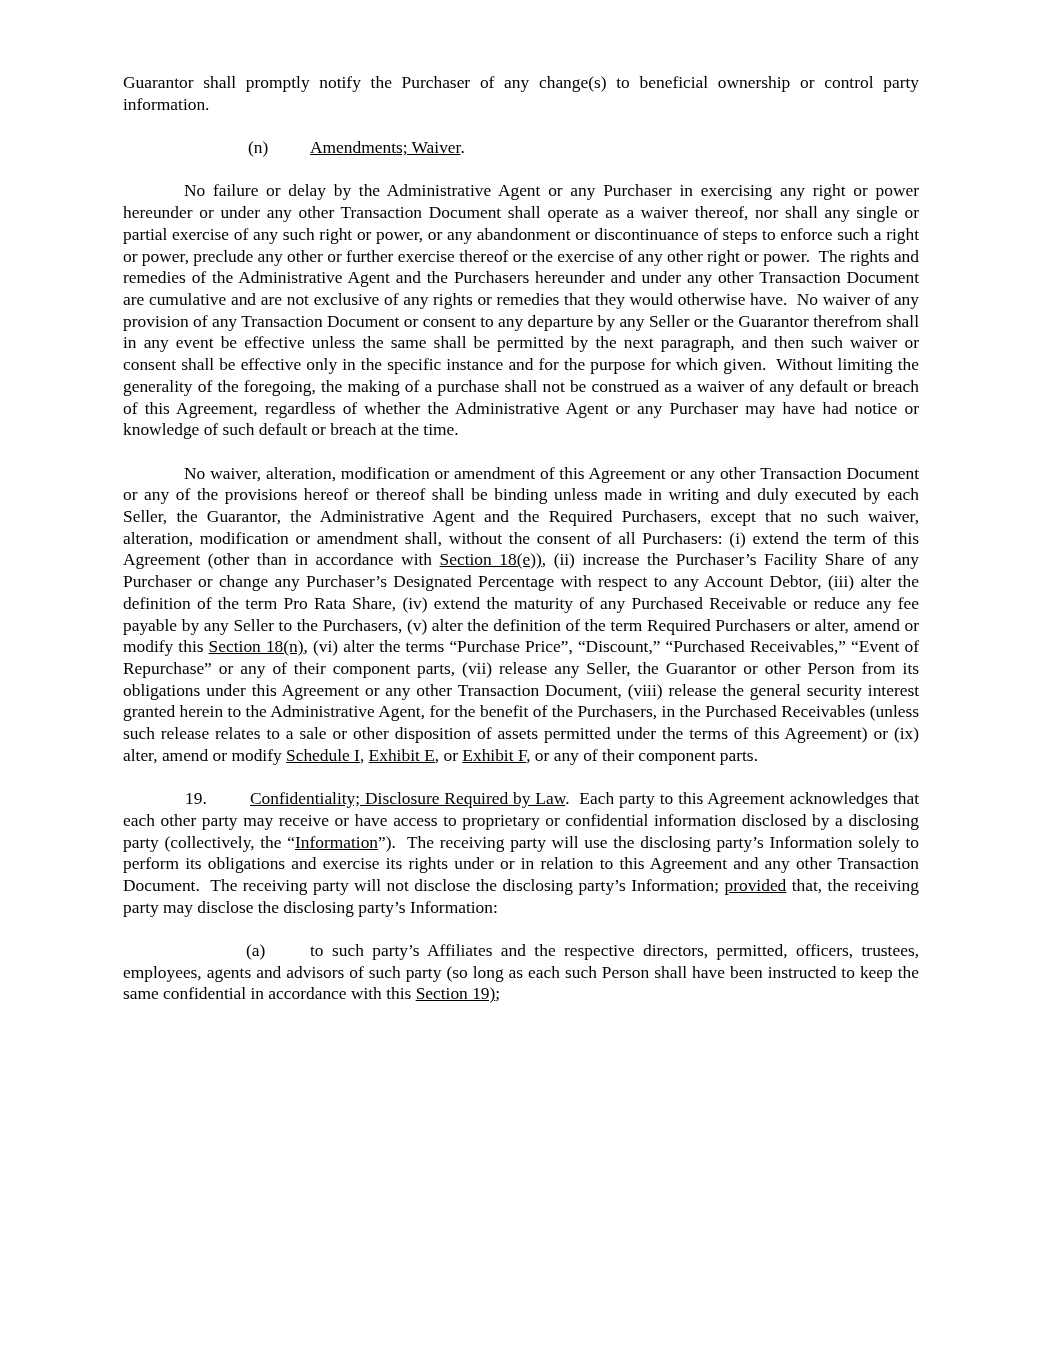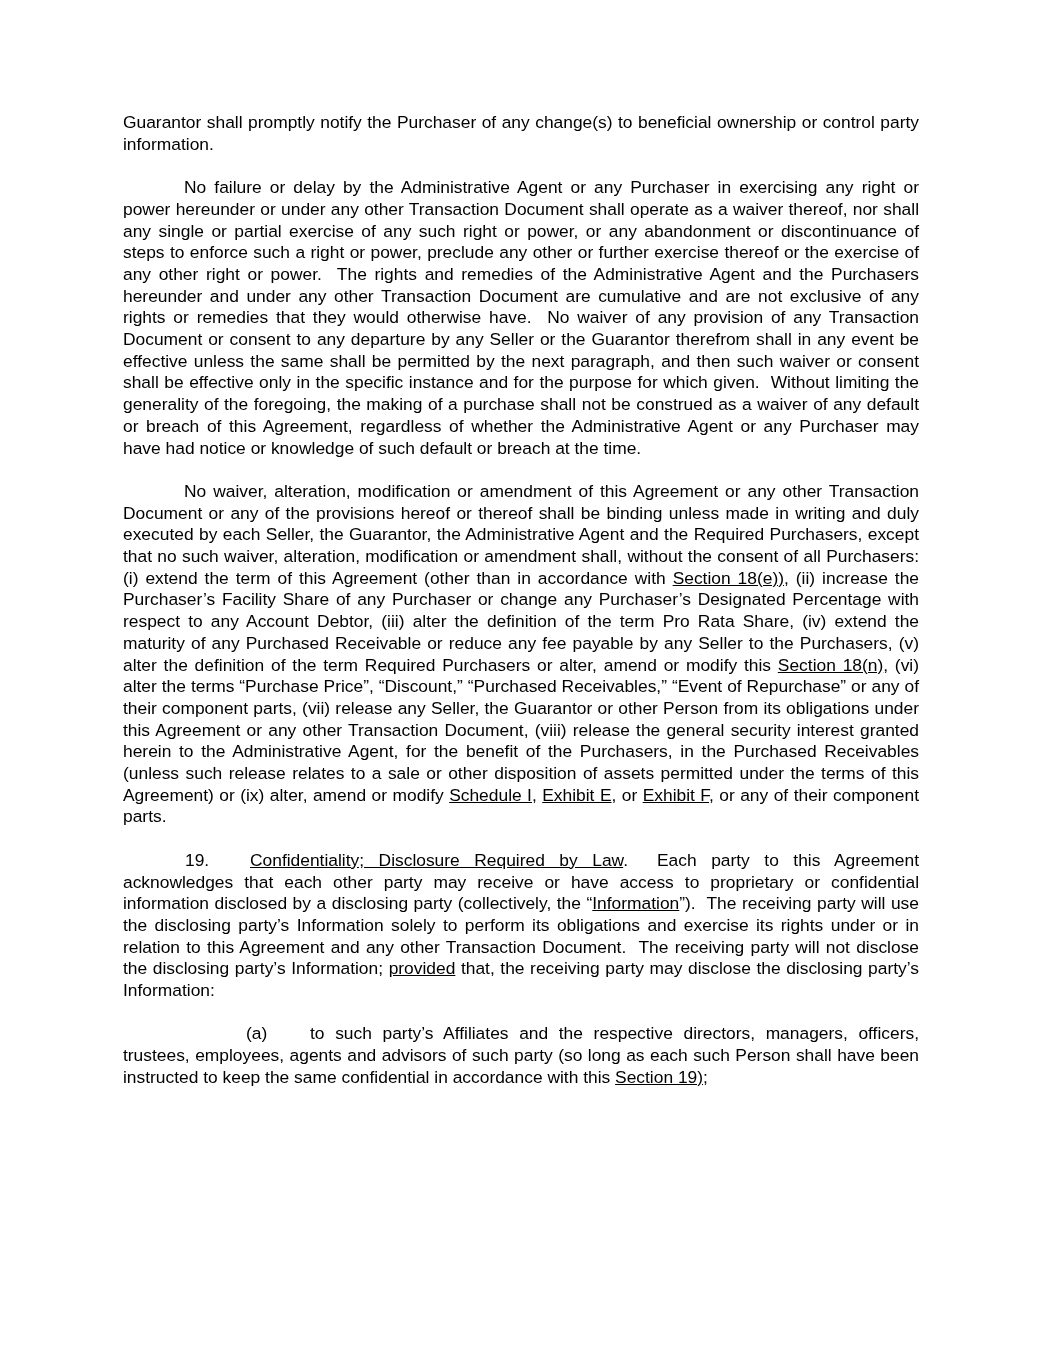--- a/index.html
+++ b/index.html
@@ -6,22 +6,22 @@
     margin: 0;
     padding: 0;
     background: #ffffff;
   }
   .page {
     position: relative;
     width: 1042px;
     height: 1365px;
     box-sizing: border-box;
     background: #ffffff;
-    padding: 112px 123px 0 123px;
-    font-family: Liberation Sans, sans-serif;
+    padding: 72px 123px 0 123px;
+    font-family: Liberation Serif, serif;
     font-size: 17.4px;
     line-height: 21.7px;
     color: #000000;
     overflow: hidden;
   }
   .para {
     margin: 0 0 21.7px 0;
     text-align: justify;
   }
   .no-indent { text-indent: 0; }
@@ -36,17 +36,18 @@
   .page-number {
     margin-top: 5px;
     text-align: center;
   }
 </style>
 </head>
 <body>
 
 <div class="page">
   <p class="para no-indent"><span>Guarantor shall promptly notify the Purchaser of any change(s) to beneficial ownership or control party information.</span></p>
+  <p class="para heading-n"><span class="num-label">(n)</span><span class="u">Amendments; Waiver</span><span>.</span></p>
   <p class="para indent"><span>No failure or delay by the Administrative Agent or any Purchaser in exercising any right or power hereunder or under any other Transaction Document shall operate as a waiver thereof, nor shall any single or partial exercise of any such right or power, or any abandonment or discontinuance of steps to enforce such a right or power, preclude any other or further exercise thereof or the exercise of any other right or power.&nbsp; The rights and remedies of the Administrative Agent and the Purchasers hereunder and under any other Transaction Document are cumulative and are not exclusive of any rights or remedies that they would otherwise have.&nbsp; No waiver of any provision of any Transaction Document or consent to any departure by any Seller or the Guarantor therefrom shall in any event be effective unless the same shall be permitted by the next paragraph, and then such waiver or consent shall be effective only in the specific instance and for the purpose for which given.&nbsp; Without limiting the generality of the foregoing, the making of a purchase shall not be construed as a waiver of any default or breach of this Agreement, regardless of whether the Administrative Agent or any Purchaser may have had notice or knowledge of such default or breach at the time.</span></p>
   <p class="para indent"><span>No waiver, alteration, modification or amendment of this Agreement or any other Transaction Document or any of the provisions hereof or thereof shall be binding unless made in writing and duly executed by each Seller, the Guarantor, the Administrative Agent and the Required Purchasers, except that no such waiver, alteration, modification or amendment shall, without the consent of all Purchasers: (i) extend the term of this Agreement (other than in accordance with </span><span class="u">Section 18(e))</span><span>, (ii) increase the Purchaser’s Facility Share of any Purchaser or change any Purchaser’s Designated Percentage with respect to any Account Debtor, (iii) alter the definition of the term Pro Rata Share, (iv) extend the maturity of any Purchased Receivable or reduce any fee payable by any Seller to the Purchasers, (v) alter the definition of the term Required Purchasers or alter, amend or modify this </span><span class="u">Section 18(n)</span><span>, (vi) alter the terms “Purchase Price”, “Discount,” “Purchased Receivables,” “Event of Repurchase” or any of their component parts, (vii) release any Seller, the Guarantor or other Person from its obligations under this Agreement or any other Transaction Document, (viii) release the general security interest granted herein to the Administrative Agent, for the benefit of the Purchasers, in the Purchased Receivables (unless such release relates to a sale or other disposition of assets permitted under the terms of this Agreement) or (ix) alter, amend or modify </span><span class="u">Schedule I</span><span>, </span><span class="u">Exhibit E</span><span>, or </span><span class="u">Exhibit F</span><span>, or any of their component parts.</span></p>
   <p class="para sec"><span class="num-label">19.</span><span class="u">Confidentiality; Disclosure Required by Law</span><span>.&nbsp; Each party to this Agreement acknowledges that each other party may receive or have access to proprietary or confidential information disclosed by a disclosing party (collectively, the “</span><span class="u">Information</span><span>”).&nbsp; The receiving party will use the disclosing party’s Information solely to perform its obligations and exercise its rights under or in relation to this Agreement and any other Transaction Document.&nbsp; The receiving party will not disclose the disclosing party’s Information; </span><span class="u">provided</span><span> that, the receiving party may disclose the disclosing party’s Information:</span></p>
-  <p class="para sub"><span class="num-label">(a)</span><span>to such party’s Affiliates and the respective directors, managers, officers, trustees, employees, agents and advisors of such party (so long as each such Person shall have been instructed to keep the same confidential in accordance with this </span><span class="u">Section 19)</span><span>;</span></p>
+  <p class="para sub"><span class="num-label">(a)</span><span>to such party’s Affiliates and the respective directors, permitted, officers, trustees, employees, agents and advisors of such party (so long as each such Person shall have been instructed to keep the same confidential in accordance with this </span><span class="u">Section 19)</span><span>;</span></p>
 </div>
 
 </body></html>

